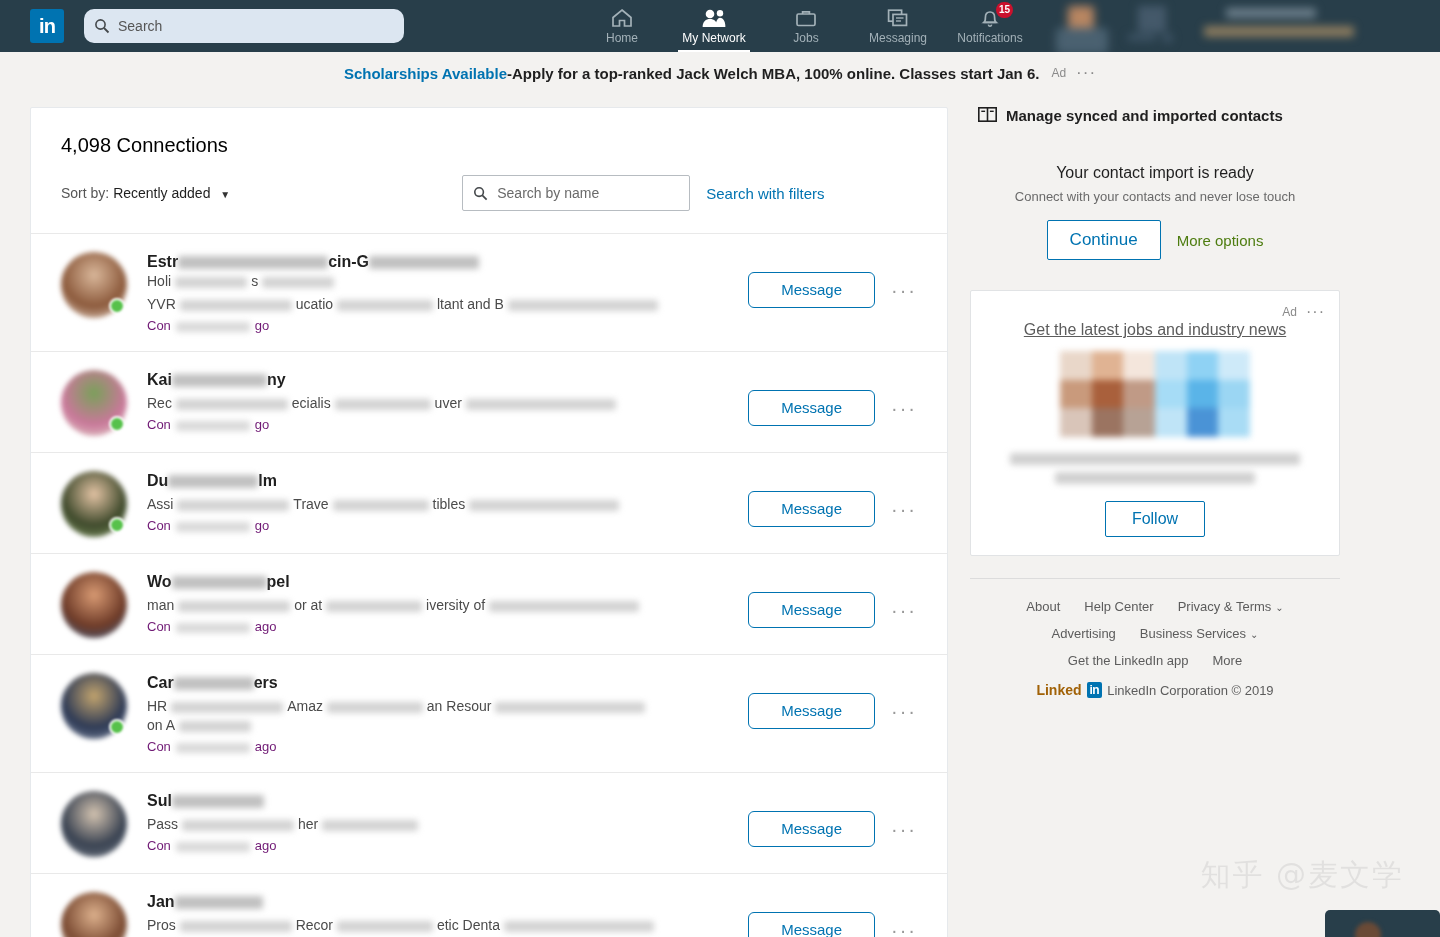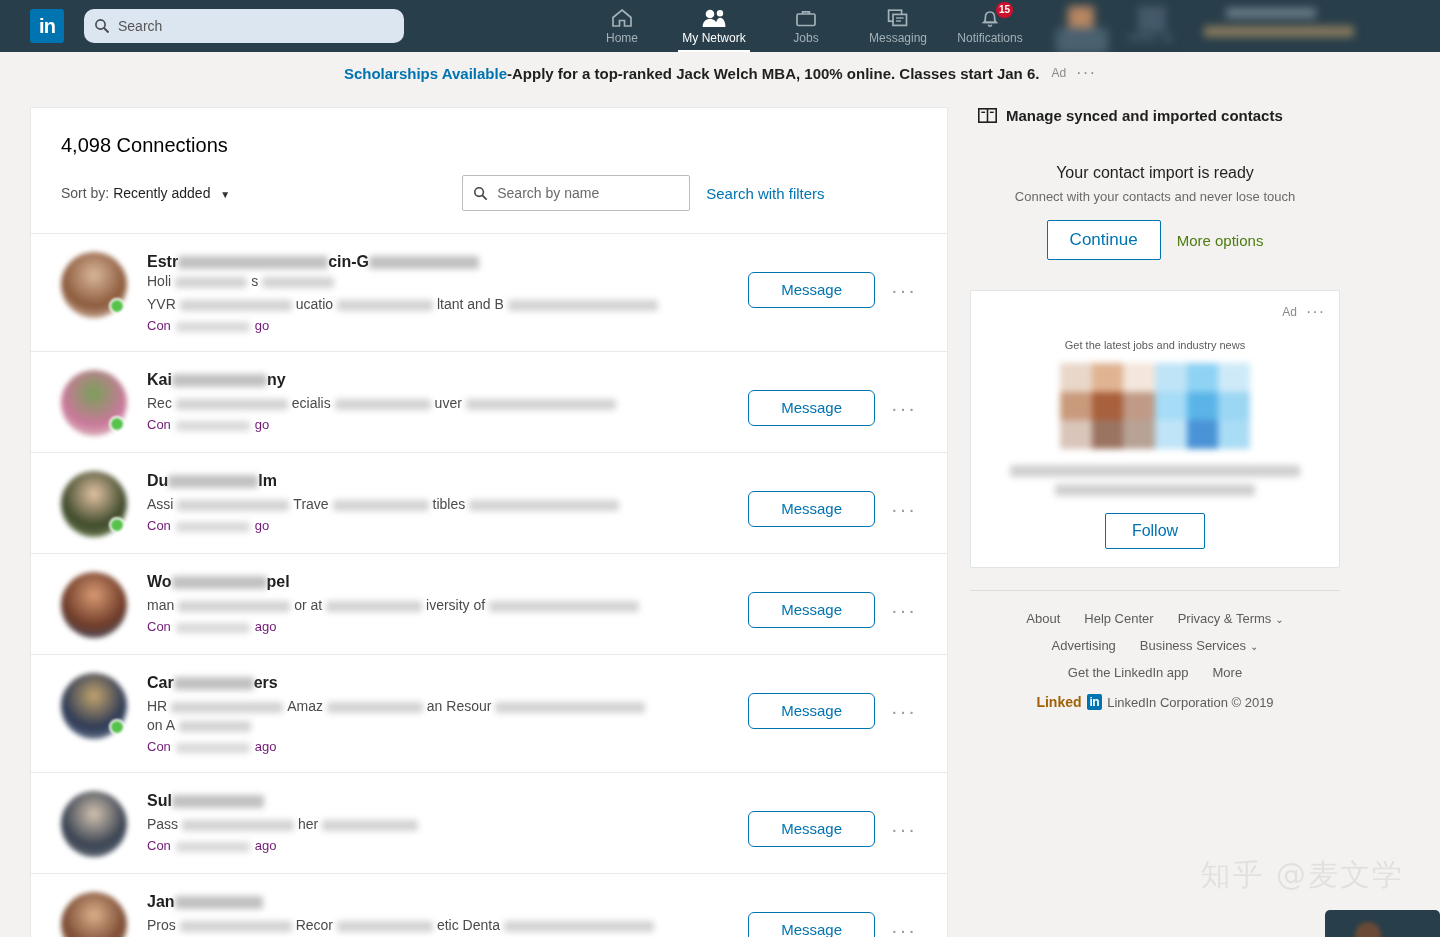--- a/index.html
+++ b/index.html
@@ -147,21 +147,21 @@
 
   
   .redact { display: inline-block; background: rgba(140,140,140,.55); border-radius: 2px; filter: blur(3.2px); vertical-align: middle; }
   .redact.name { height: 13px; }
   .redact.line { height: 11px; background: rgba(150,150,150,.42); }
   .redact.small { height: 10px; background: rgba(160,160,160,.40); }
 
   
   .rail { position: absolute; left: 970px; top: 12px; width: 370px; }
   .manage-link {
-    display: flex; align-items: center; gap: 9px;
+    display: flex; align-items: flex-start; gap: 9px;
     font-size: 15px; color: #1f1f1f; font-weight: bold;
     cursor: pointer; padding-left: 8px;
   }
   .import-box { text-align: center; margin-top: 40px; }
   .import-title { font-size: 16px; color: #1f1f1f; }
   .import-sub { font-size: 13px; color: #6a6a6a; margin-top: 7px; }
   .import-actions { margin-top: 16px; display: flex; align-items: center; justify-content: center; gap: 16px; }
   .continue-btn {
     border: 1px solid #0073b1; color: #0073b1; background: #fff;
     border-radius: 2px; font-size: 17px; padding: 9px 22px; cursor: pointer;
@@ -170,21 +170,21 @@
   .more-options { font-size: 15px; color: #4d7c0f; cursor: pointer; }
 
   .ad-card {
     margin-top: 30px; background: #fff;
     border: 1px solid #e1e3e5; border-radius: 2px;
     padding: 12px 14px 18px 14px; text-align: center;
   }
   .ad-card-top { display: flex; justify-content: flex-end; align-items: center; gap: 9px; }
   .ad-card-top .ad { font-size: 12px; color: #8a8a8a; }
   .ad-card-top .dd { font-size: 16px; color: #8a8a8a; letter-spacing: 1px; cursor: pointer; }
-  .ad-headline { font-size: 11px; color: #5c5c5c; margin-top: 18px; }
+  .ad-headline { font-size: 16px; color: #5c5c5c; margin-top: 0; text-decoration: underline; }
   .ad-image { margin: 12px auto 0 auto; width: 190px; height: 86px; display: flex; filter: blur(3px); }
   .ad-image .half { width: 50%; height: 100%; display: grid; grid-template-columns: 1fr 1fr 1fr; grid-template-rows: 1fr 1fr 1fr; }
   .ad-desc { margin-top: 16px; }
   .ad-desc .rl { display: block; margin: 0 auto 7px auto; height: 12px; background: rgba(150,150,150,.45); filter: blur(3.4px); border-radius: 2px; }
   .follow-btn {
     margin-top: 10px; border: 1px solid #0073b1; color: #0073b1; background: #fff;
     border-radius: 2px; font-size: 16px; padding: 8px 26px; cursor: pointer;
     font-family: "Liberation Sans", sans-serif;
   }
 

